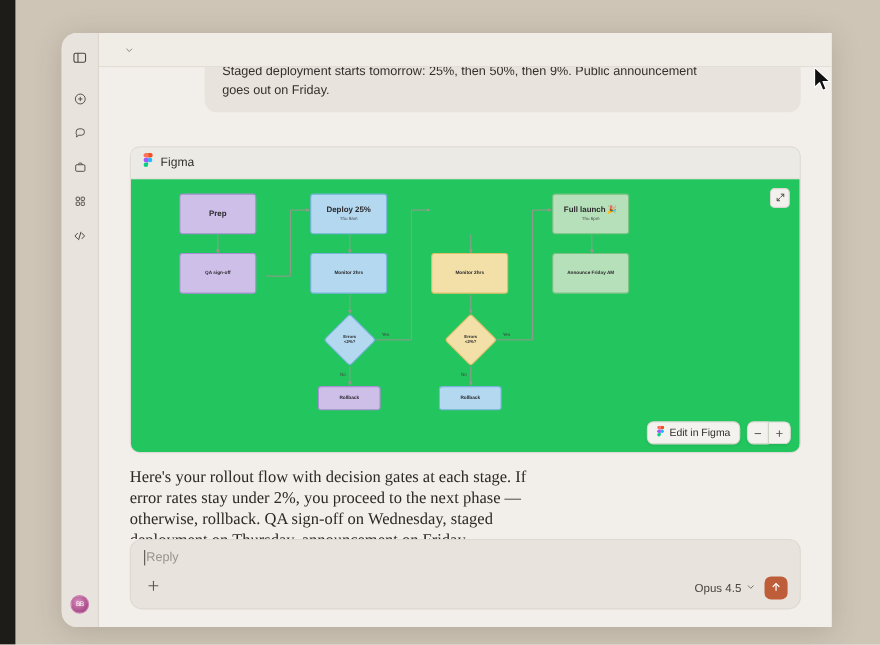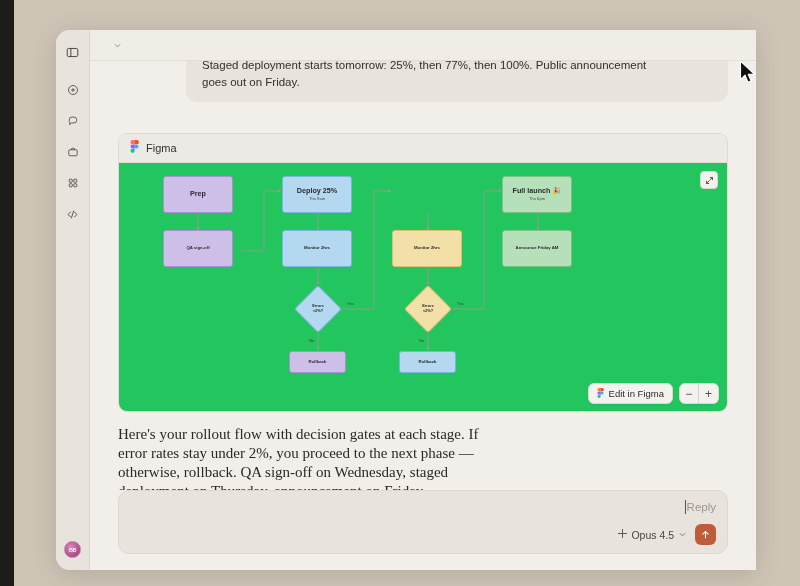--- a/index.html
+++ b/index.html
@@ -175,21 +175,20 @@
   
   #composer-wrap { padding: 0 28px 16px 28px; background: #f2eee9; }
   #composer {
     background: #e8e4dd;
     border: 1px solid #ddd8d0;
     border-radius: 11px;
     height: 64px;
     display: flex; flex-direction: column;
     justify-content: space-between;
     padding: 9px 11px 8px 11px;
-    align-items: flex-end;
   }
   #reply-placeholder {
     font-size: 11.5px; color: #9b948b;
     font-family: "Liberation Sans", sans-serif;
     border-left: 1px solid #56524c;
     padding-left: 1px; margin-left: 1px; line-height: 14px;
   }
   #composer-bottom { display: flex; align-items: center; }
   #attach-btn {
     width: 18px; height: 18px; color: #5a554e;
@@ -288,21 +287,21 @@
       <span id="title-chevron">
         <svg width="9" height="9" viewBox="0 0 12 12" fill="none" stroke="#8a837a" stroke-width="1.2" stroke-linecap="round" stroke-linejoin="round">
           <polyline points="3,4.8 6,7.8 9,4.8"></polyline>
         </svg>
       </span>
     </div>
 
     <div id="scroll-area">
 
       <div id="user-bubble">
-        <div class="clip-line">Staged deployment starts tomorrow: 25%, then 77%, then 100%. Public announcement</div>
+        <div class="clip-line">Staged deployment starts tomorrow: 25%, then 50%, then 9%. Public announcement</div>
         <div>goes out on Friday.</div>
       </div>
 
       <div id="figma-card">
 
         <div id="figma-header">
           <span>
             <svg width="9" height="13" viewBox="0 0 12 18">
               <circle cx="8.6" cy="9" r="2.9" fill="#1abcfe"></circle>
               <path d="M3.4 12.1h2.9v2.9a2.9 2.9 0 1 1-2.9-2.9z" fill="#0acf83"></path>

